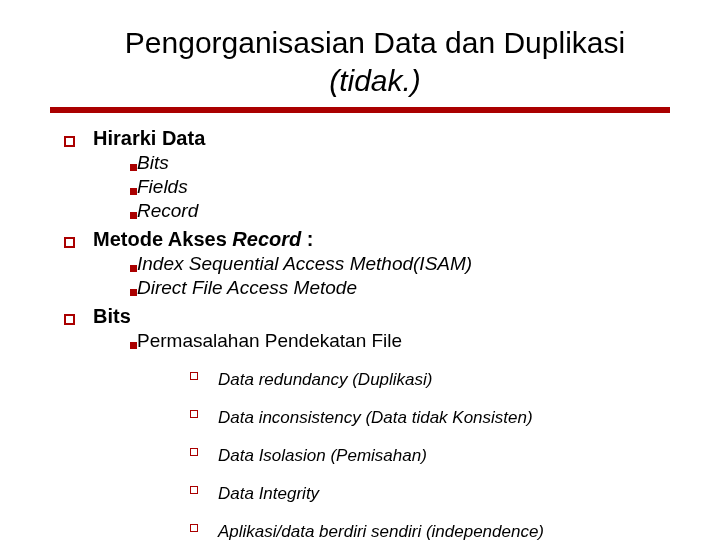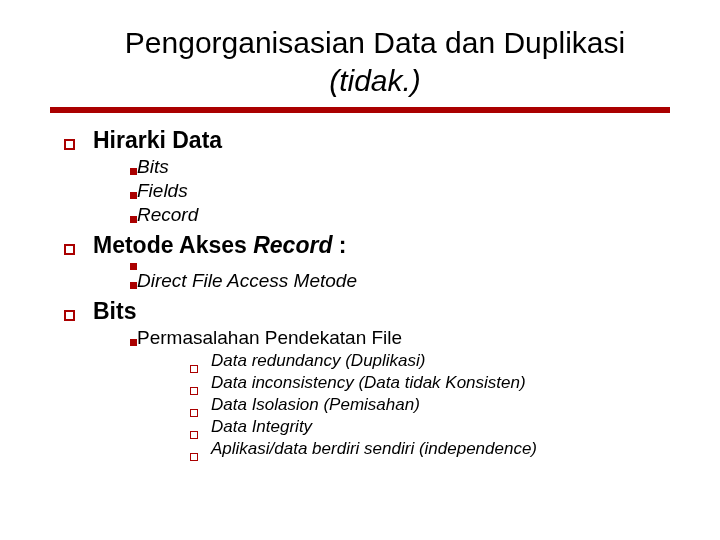--- a/index.html
+++ b/index.html
@@ -25,21 +25,21 @@
     height: 6px;
     background: #aa0000;
     width: 620px;
     margin-left: -40px;
     margin-bottom: 14px;
   }
   .lvl1 {
     display: flex;
     align-items: baseline;
     gap: 18px;
-    font-size: 23px;
+    font-size: 20px;
     font-weight: 700;
     margin-top: 6px;
     margin-left: -26px;
     text-align: center;
   }
   .lvl1 .mk {
     width: 11px; height: 11px;
     border: 2px solid #aa0000;
     flex: 0 0 auto;
     position: relative;
@@ -56,26 +56,26 @@
   .lvl2.noitalic { font-style: normal; }
   .lvl2 .mk {
     width: 7px; height: 7px;
     background: #aa0000;
     flex: 0 0 auto;
     position: relative;
     top: 2px;
   }
   .lvl3 {
     display: flex;
-    align-items: flex-end;
-    gap: 13px;
+    align-items: flex-start;
+    gap: 20px;
     font-size: 17px;
     font-style: italic;
     margin-left: 100px;
-    margin-top: 2px;
+    margin-top: 18px;
   }
   .lvl3 .mk {
     width: 8px; height: 8px;
     border: 1.5px solid #aa0000;
     flex: 0 0 auto;
     position: relative;
     top: 2px;
   }
 </style>
 </head>
@@ -102,20 +102,21 @@
     <span class="mk"></span>
     <span>Record</span>
   </div>
 
 <div class="lvl1">
   <span class="mk"></span>
   <span><span>Metode Akses  </span><span class="italic">Record </span><span>:</span></span>
 </div>
 <div class="lvl2">
     <span class="mk"></span>
+    <span>Index Sequential Access Method(ISAM)</span>
   </div>
 <div class="lvl2">
     <span class="mk"></span>
     <span>Direct File Access Metode</span>
   </div>
 
 <div class="lvl1">
   <span class="mk"></span>
   <span>Bits</span>
 </div>

